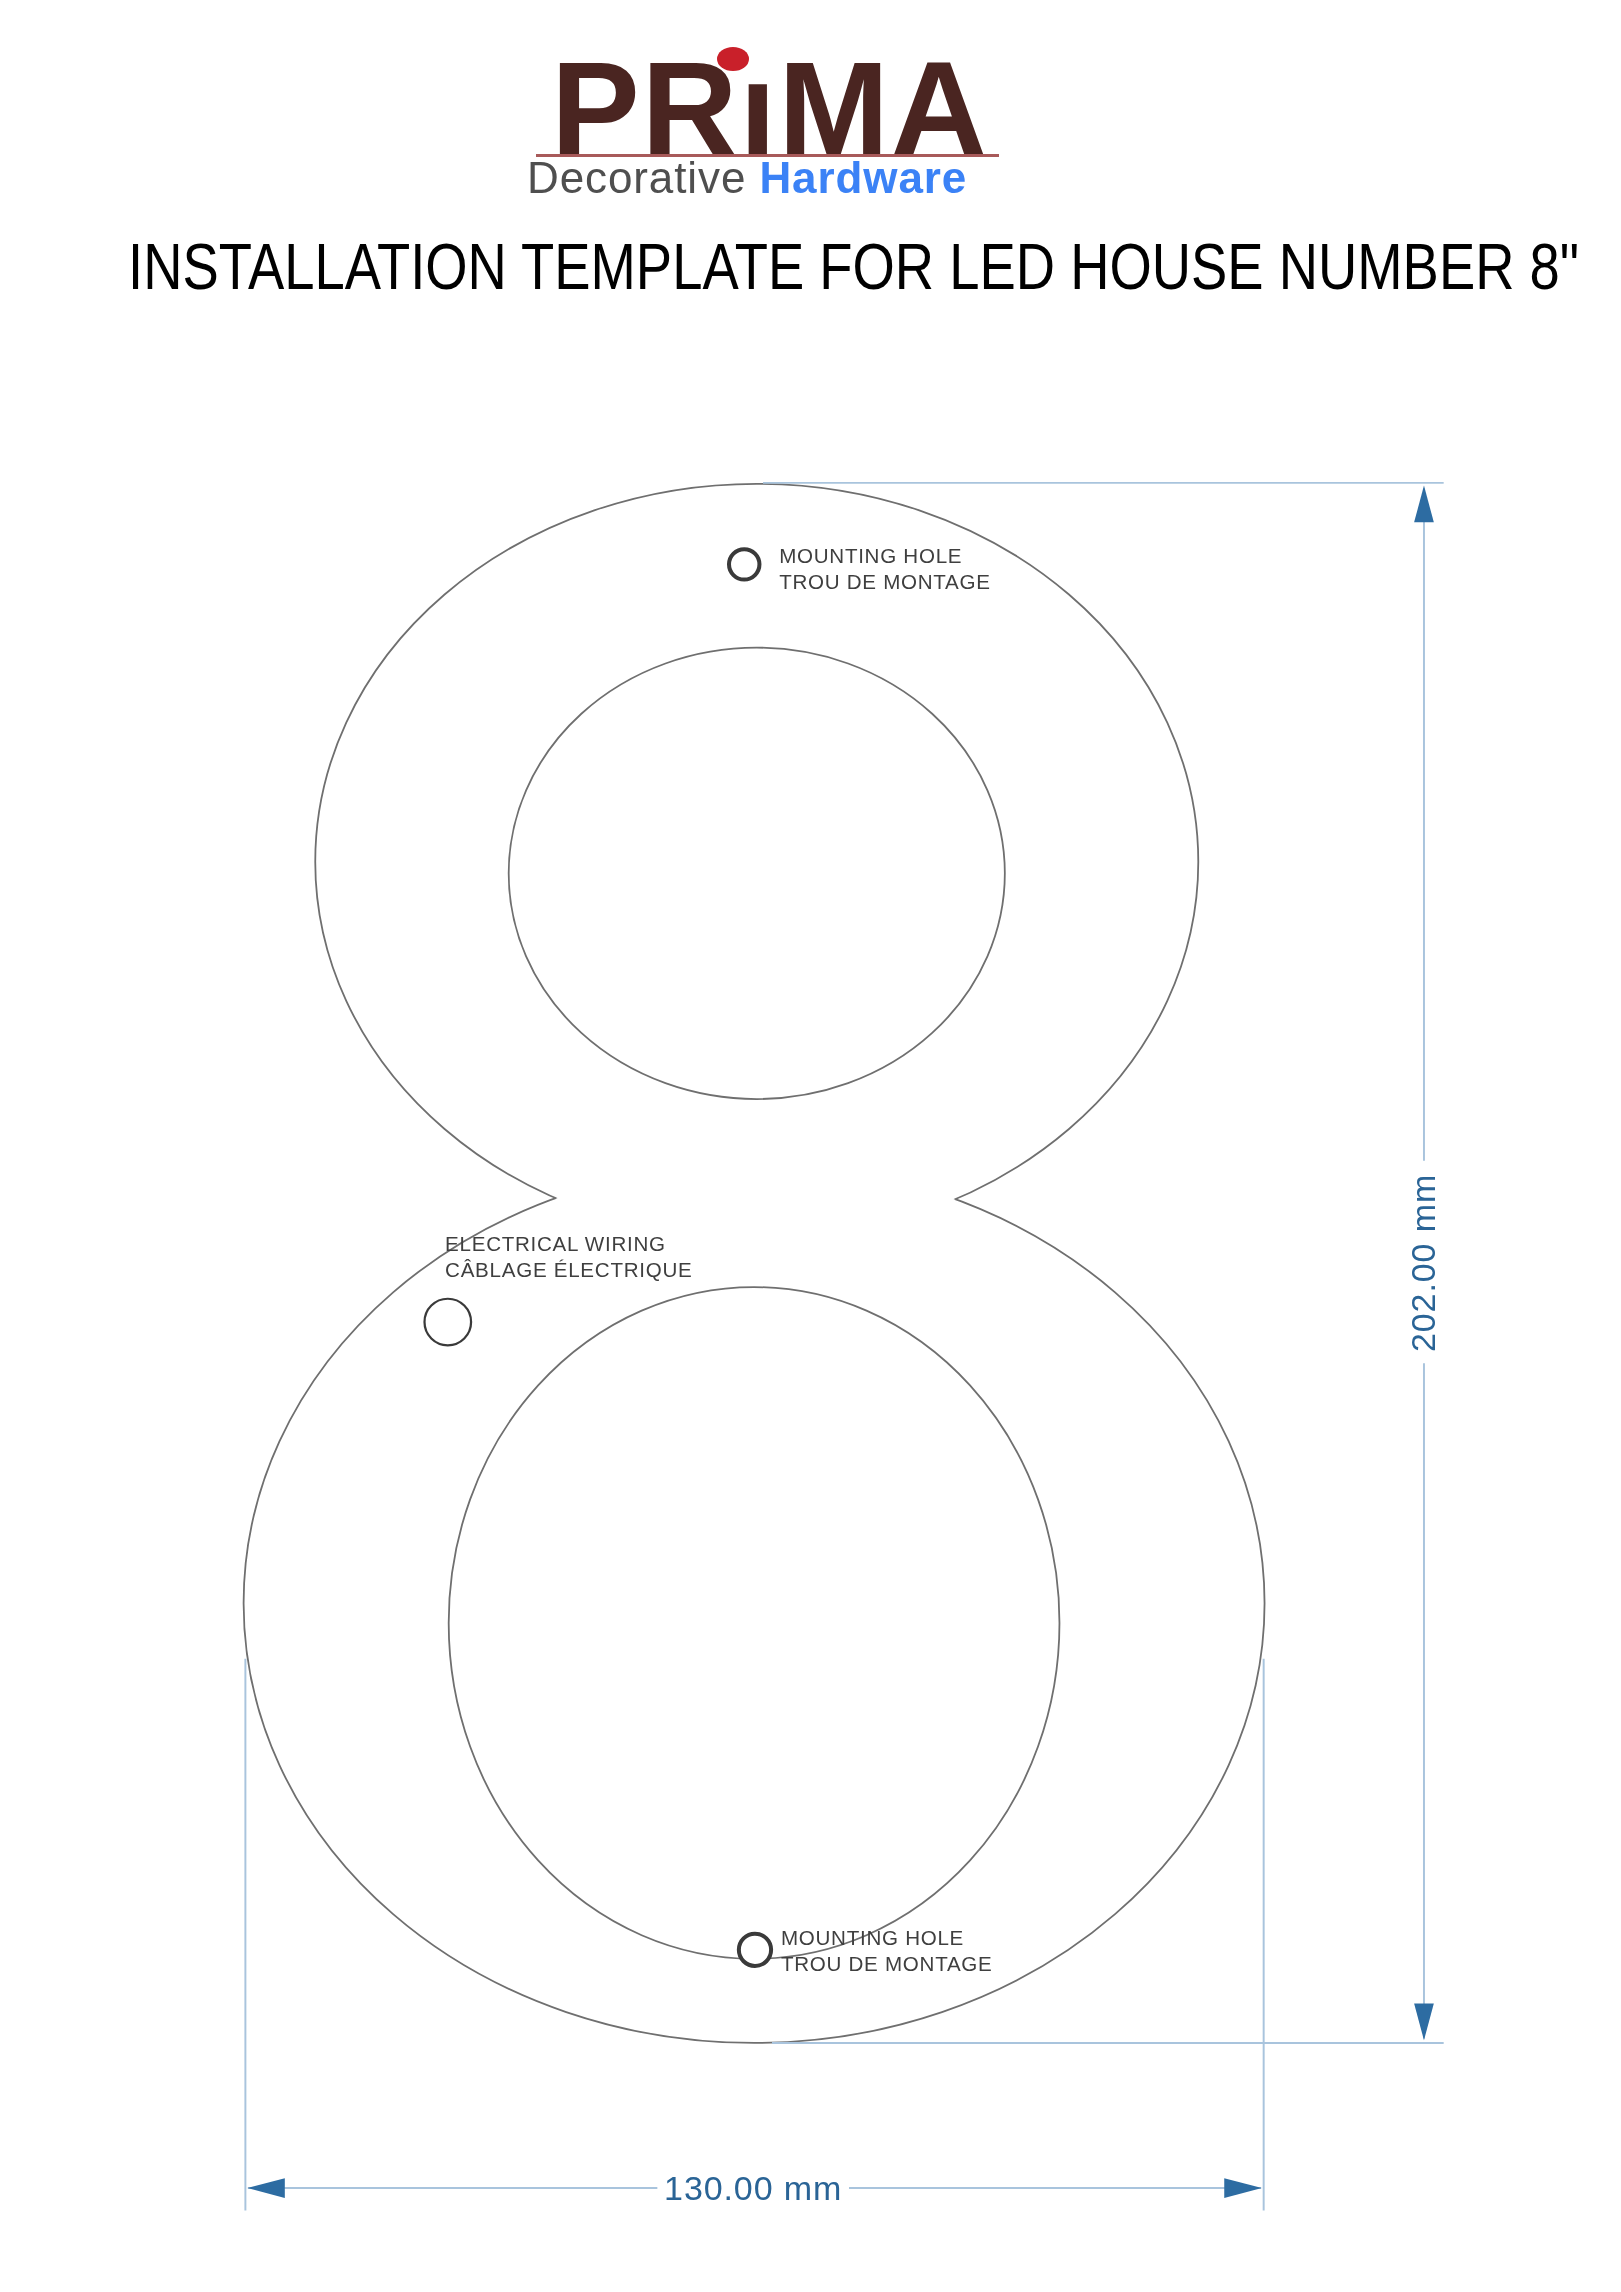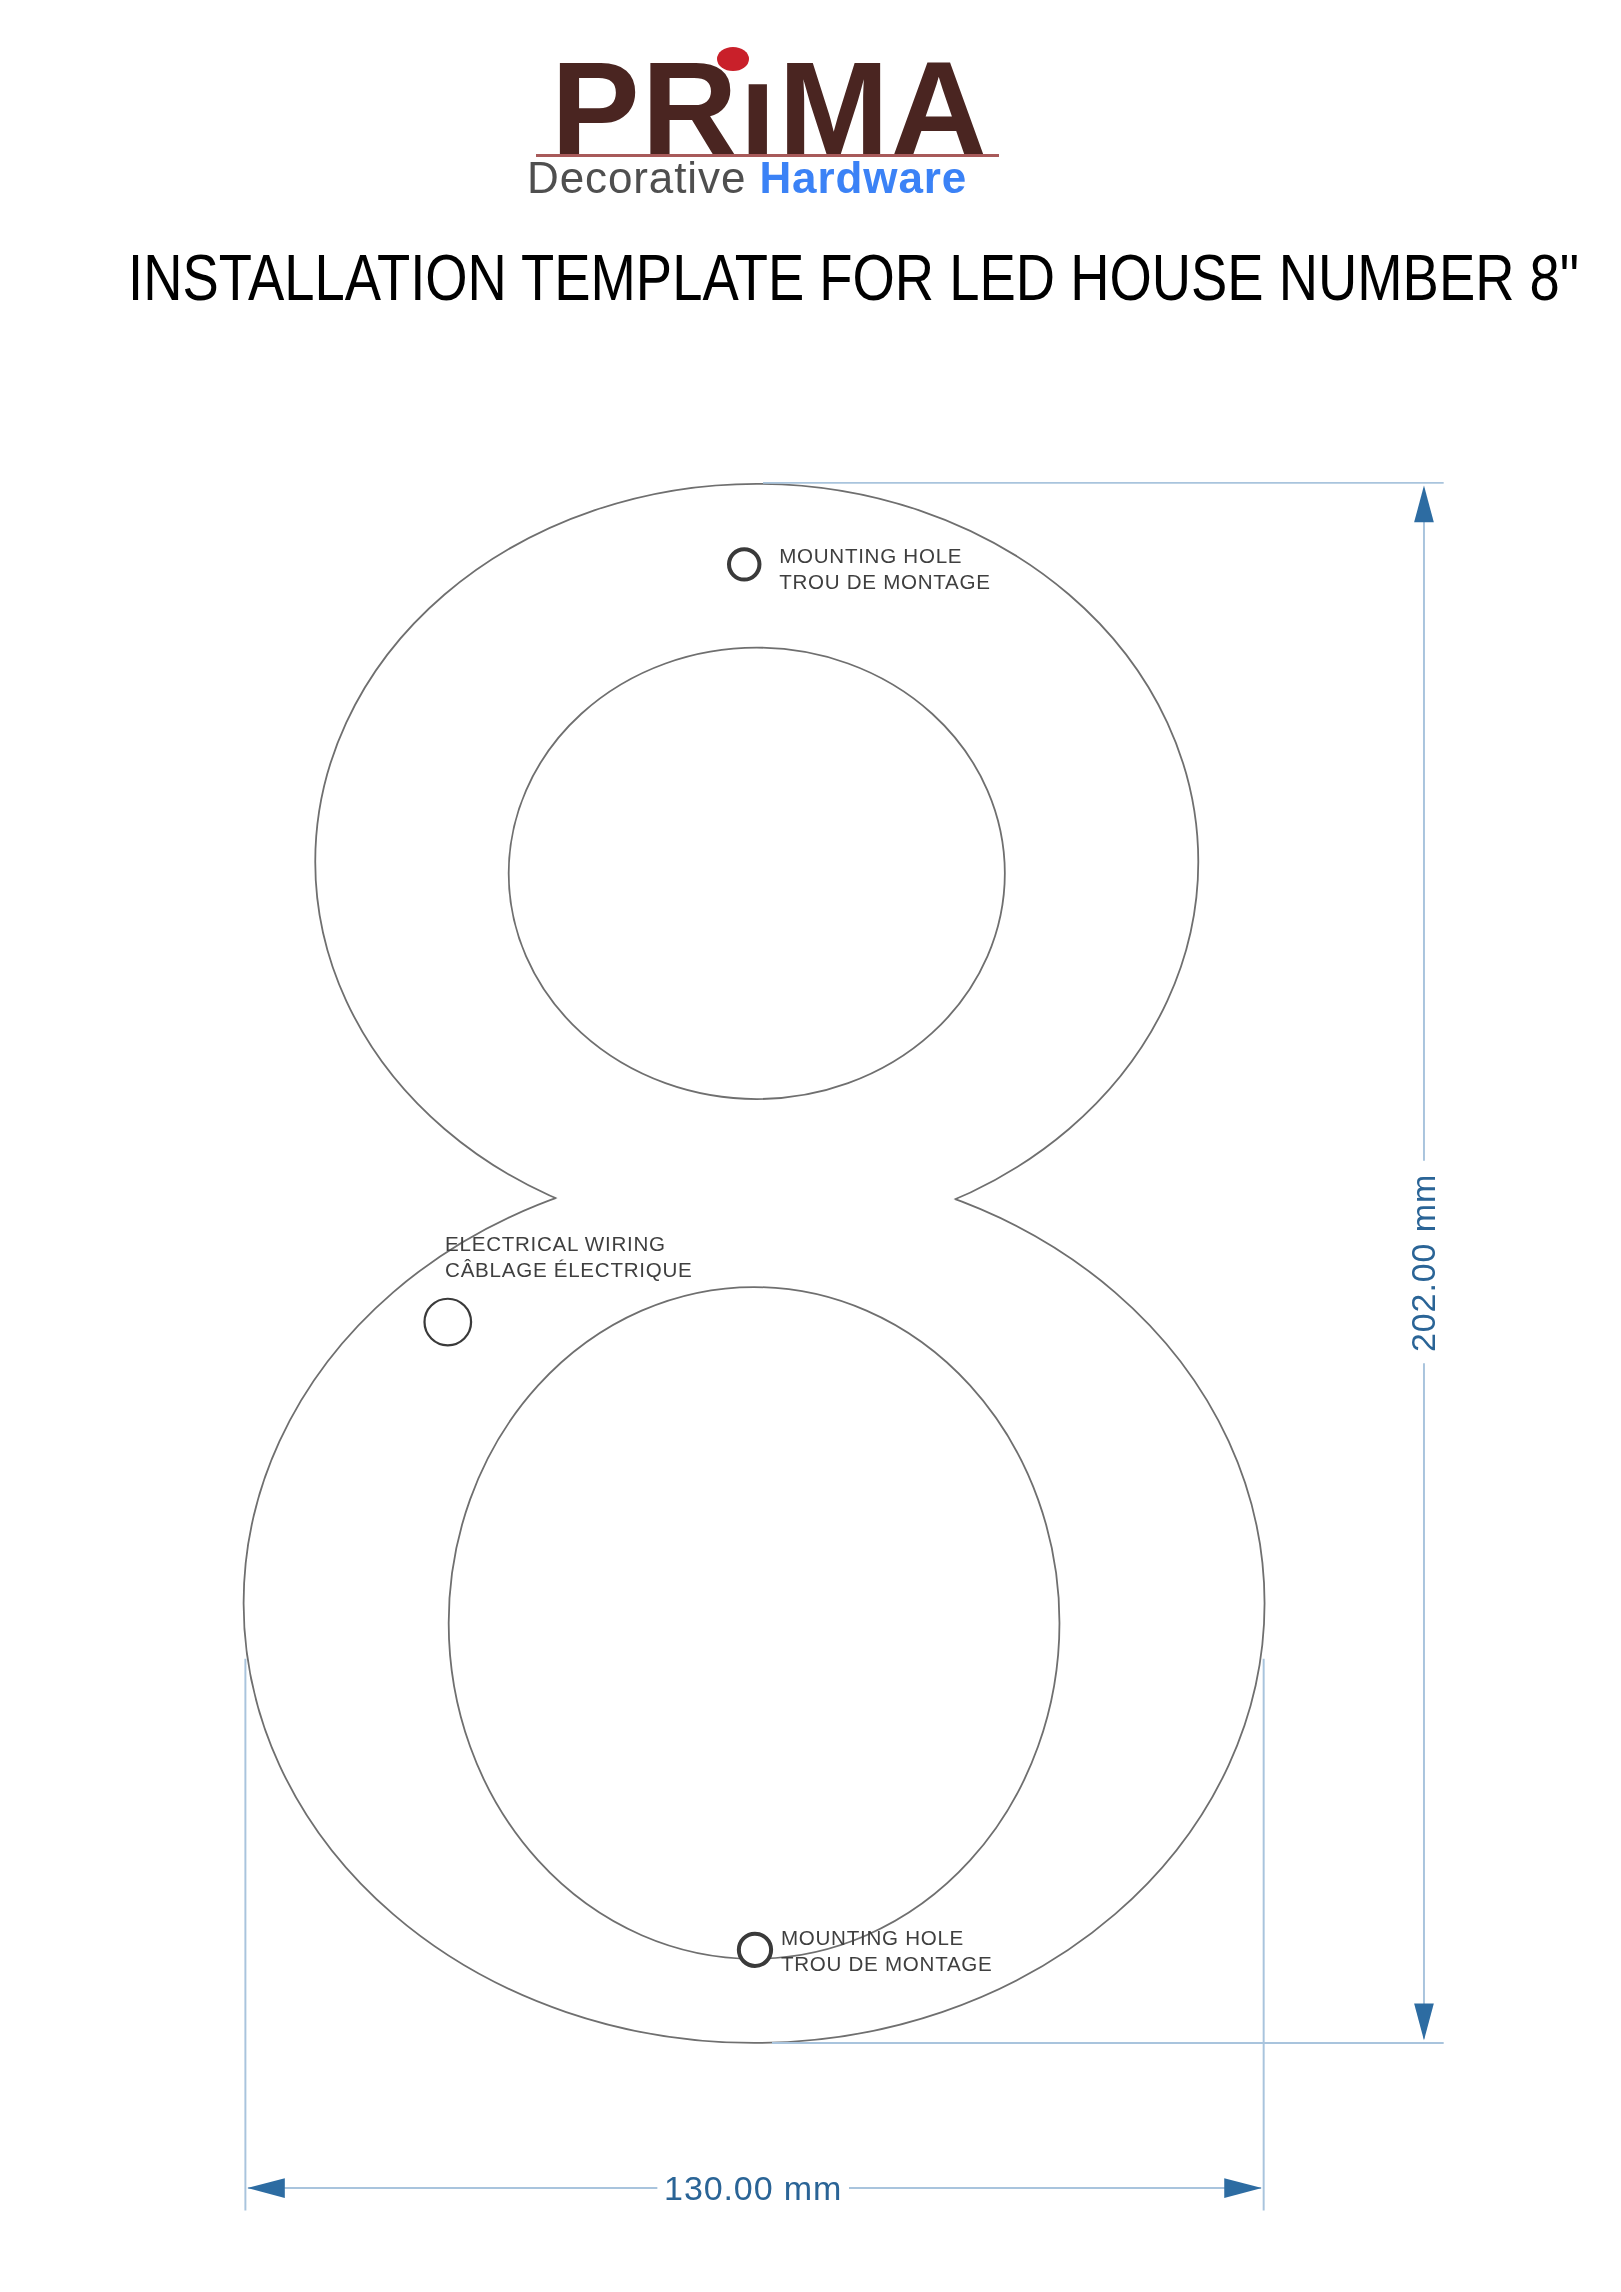--- a/index.html
+++ b/index.html
@@ -11,21 +11,21 @@
              font-family:Liberation Sans, sans-serif;font-weight:700;
              font-size:133px;line-height:133px;letter-spacing:1.8px;color:#4a2521;white-space:nowrap;}
   .logo-dot{position:absolute;left:717px;top:47px;width:32px;height:24px;border-radius:50%;
             background:#c9202a;}
   .logo-rule{position:absolute;left:536px;top:154px;width:463px;height:2.7px;background:#a85a5a;}
   .logo-sub{position:absolute;left:527px;top:156px;font-size:44px;line-height:1;
             letter-spacing:0.9px;white-space:nowrap;color:#4f4f4f;}
   .logo-sub .sub-strong{font-weight:700;color:#3b82f6;}
 
   
-  .title{position:absolute;left:0;top:246px;width:1500px;text-align:center;}
+  .title{position:absolute;left:0;top:235px;width:1500px;text-align:center;}
   .title>span{display:inline-block;transform:scaleX(0.85);white-space:nowrap;
               font-size:64px;line-height:1;color:#000;}
   .scale-note{position:absolute;left:0;top:333px;width:1555px;text-align:center;
               font-size:43px;line-height:1;letter-spacing:1.8px;color:#111;}
 
   
   .drawing{position:absolute;left:0;top:0;width:1621px;height:2293px;}
   .outline{fill:#ffffff;stroke:#6f6f6f;stroke-width:2;}
   .outline-inner{fill:none;stroke:#6f6f6f;stroke-width:2;}
   .hole{fill:#ffffff;stroke:#3a3a3a;}

